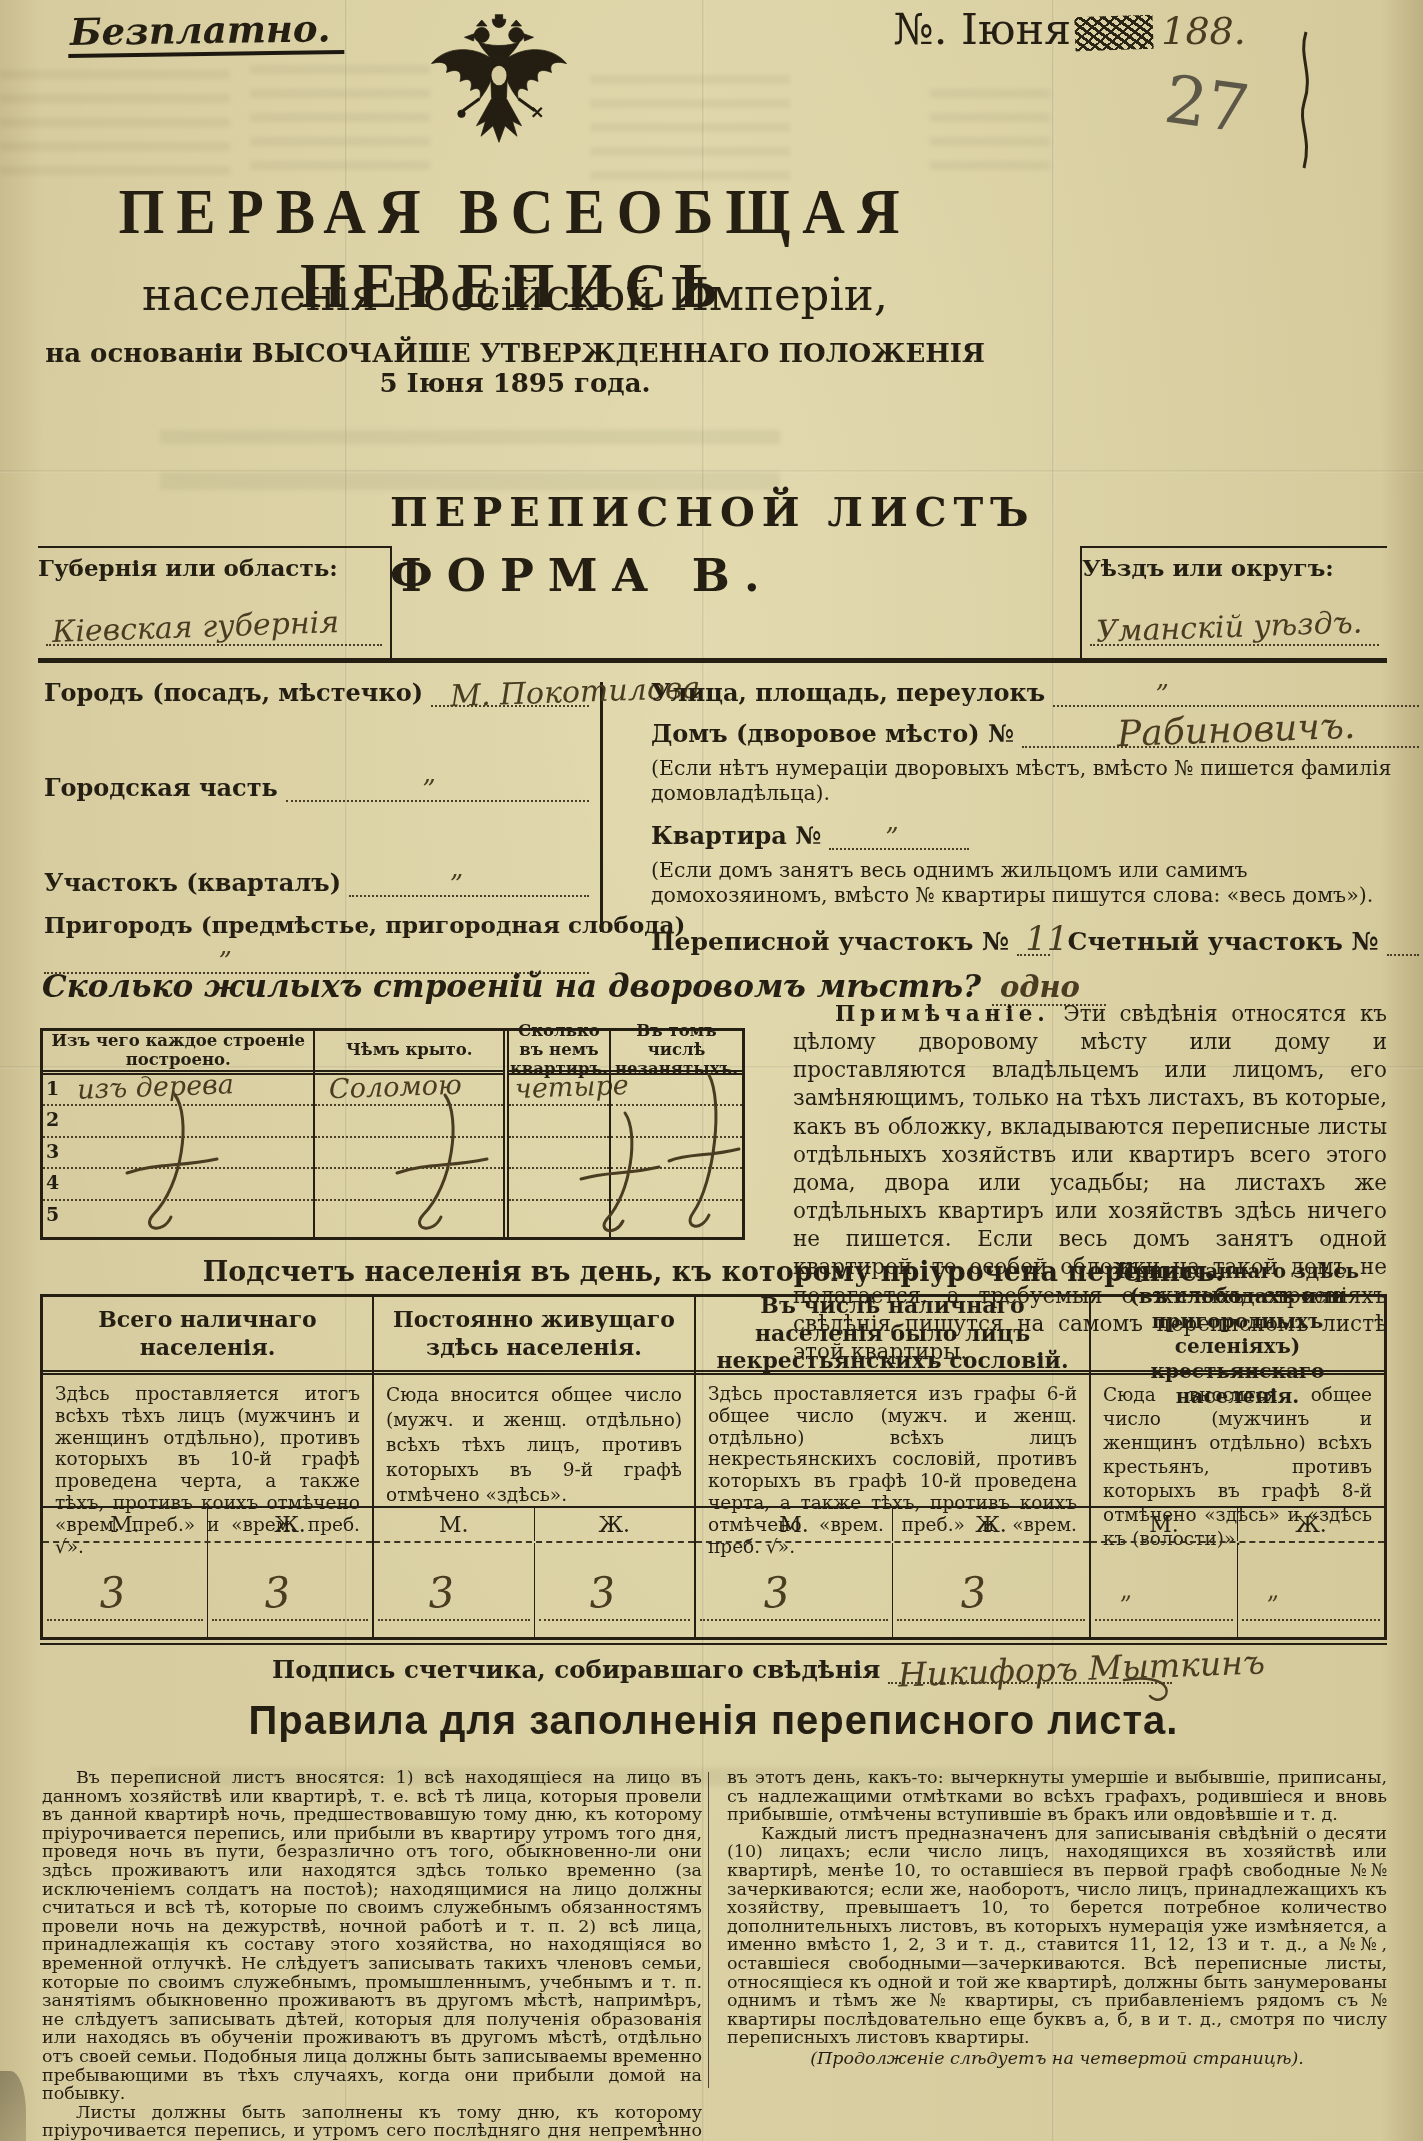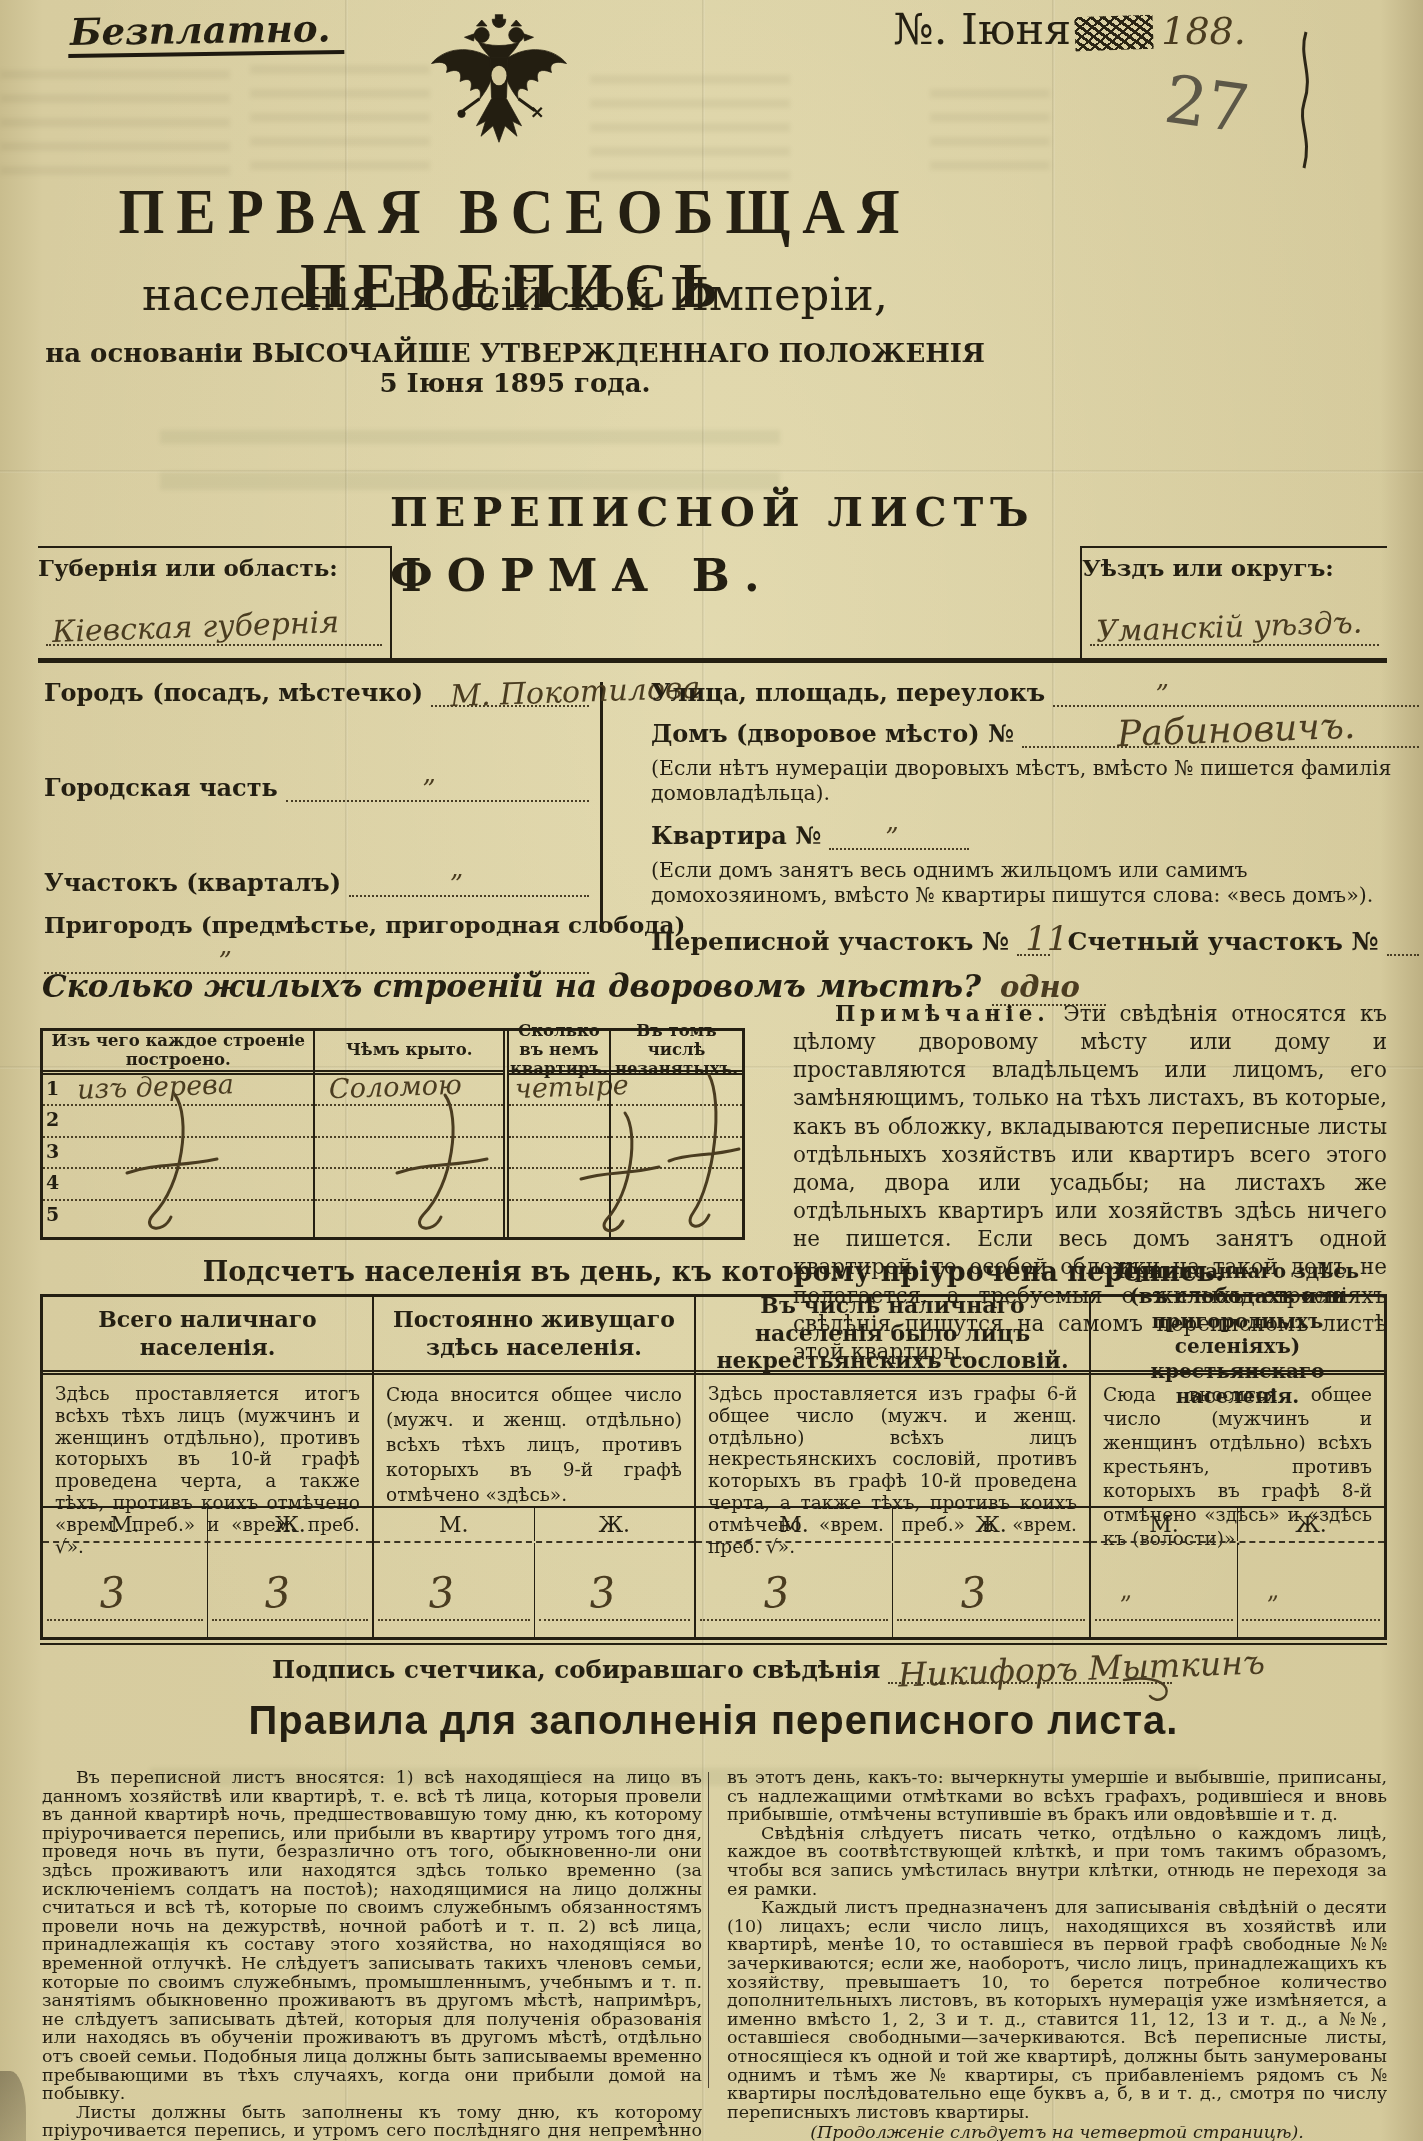--- a/index.html
+++ b/index.html
@@ -415,18 +415,17 @@
   <div class="rhead">Правила для заполненія переписного листа.</div>
   <div class="rdiv"></div>
 
   <div class="rcol l">
     <p>Въ переписной листъ вносятся: 1) всѣ находящіеся на лицо въ данномъ хозяйствѣ или квартирѣ, т. е. всѣ тѣ лица, которыя провели въ данной квартирѣ ночь, предшествовавшую тому дню, къ которому пріурочивается перепись, или прибыли въ квартиру утромъ того дня, проведя ночь въ пути, безразлично отъ того, обыкновенно-ли они здѣсь проживаютъ или находятся здѣсь только временно (за исключеніемъ солдатъ на постоѣ); находящимися на лицо должны считаться и всѣ тѣ, которые по своимъ служебнымъ обязанностямъ провели ночь на дежурствѣ, ночной работѣ и т. п. 2) всѣ лица, принадлежащія къ составу этого хозяйства, но находящіяся во временной отлучкѣ. Не слѣдуетъ записывать такихъ членовъ семьи, которые по своимъ служебнымъ, промышленнымъ, учебнымъ и т. п. занятіямъ обыкновенно проживаютъ въ другомъ мѣстѣ, напримѣръ, не слѣдуетъ записывать дѣтей, которыя для полученія образованія или находясь въ обученіи проживаютъ въ другомъ мѣстѣ, отдѣльно отъ своей семьи. Подобныя лица должны быть записываемы временно пребывающими въ тѣхъ случаяхъ, когда они прибыли домой на побывку.</p>
     <p>Листы должны быть заполнены къ тому дню, къ которому пріурочивается перепись, и утромъ сего послѣдняго дня непремѣнно вновь провѣрены и, если нужно, исправлены по составу населенія</p>
   </div>
 
   <div class="rcol r">
     <p class="noind">въ этотъ день, какъ-то: вычеркнуты умершіе и выбывшіе, приписаны, съ надлежащими отмѣтками во всѣхъ графахъ, родившіеся и вновь прибывшіе, отмѣчены вступившіе въ бракъ или овдовѣвшіе и т. д.</p>
-    <p>Свѣдѣнія слѣдуетъ писать четко, отдѣльно о каждомъ лицѣ, каждое въ соотвѣтствующей клѣткѣ, и при томъ такимъ образомъ, чтобы вся запись умѣстилась внутри клѣтки, отнюдь не переходя за ея рамки.</p>
     <p>Каждый листъ предназначенъ для записыванія свѣдѣній о десяти (10) лицахъ; если число лицъ, находящихся въ хозяйствѣ или квартирѣ, менѣе 10, то оставшіеся въ первой графѣ свободные №№ зачеркиваются; если же, наоборотъ, число лицъ, принадлежащихъ къ хозяйству, превышаетъ 10, то берется потребное количество дополнительныхъ листовъ, въ которыхъ нумерація уже измѣняется, а именно вмѣсто 1, 2, 3 и т. д., ставится 11, 12, 13 и т. д., а №№, оставшіеся свободными—зачеркиваются. Всѣ переписные листы, относящіеся къ одной и той же квартирѣ, должны быть занумерованы однимъ и тѣмъ же № квартиры, съ прибавленіемъ рядомъ съ № квартиры послѣдовательно еще буквъ а, б, в и т. д., смотря по числу переписныхъ листовъ квартиры.</p>
     <p class="rfooter">(Продолженіе слѣдуетъ на четвертой страницѣ).</p>
   </div>
 
 </div>
 
 </body></html>

